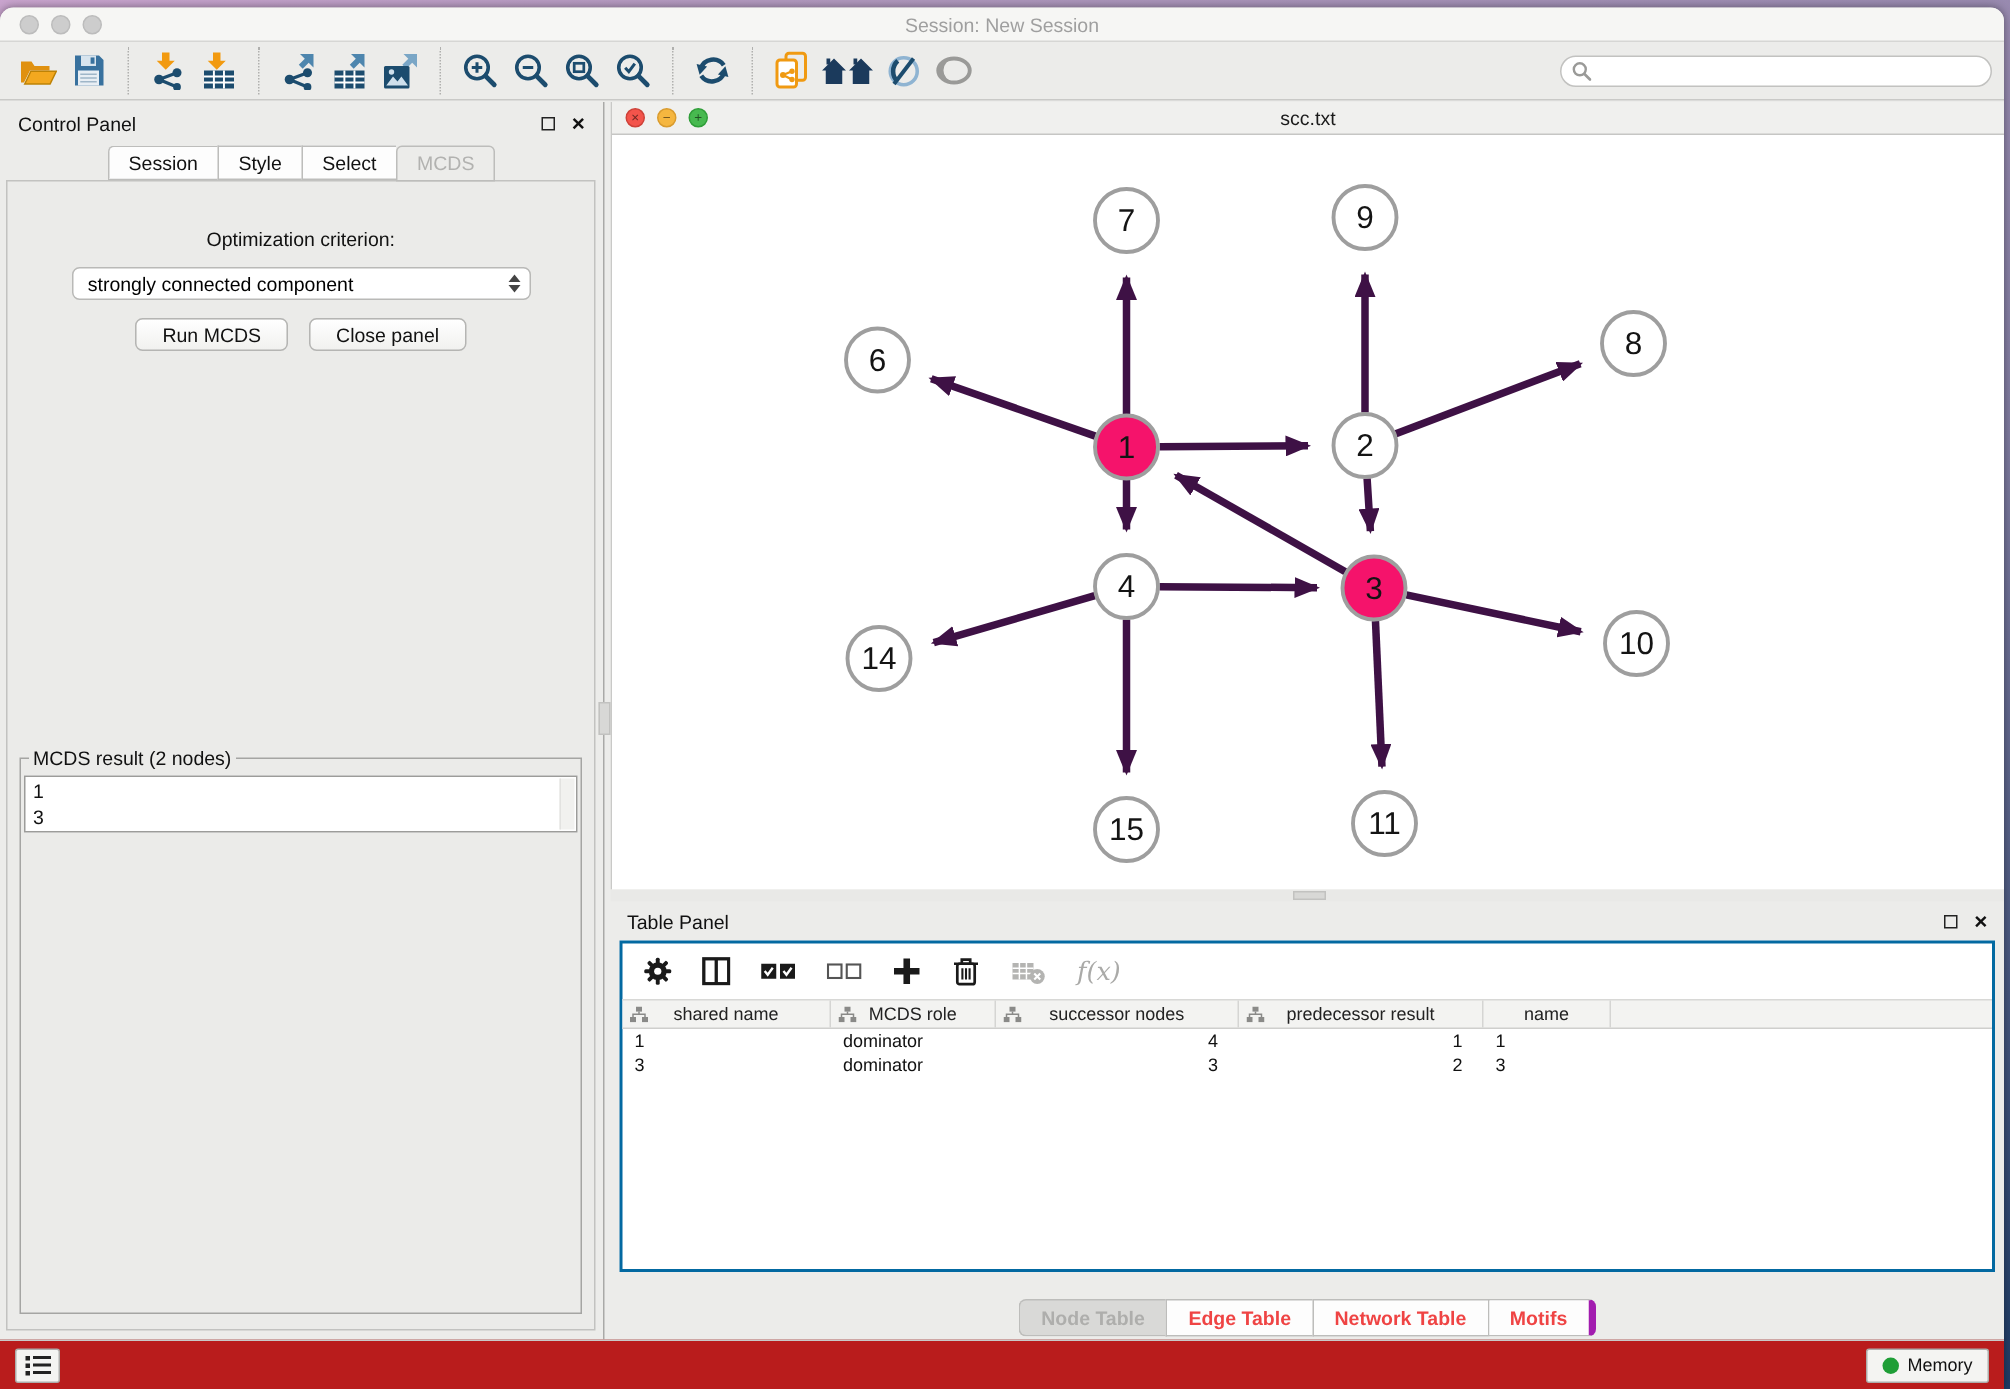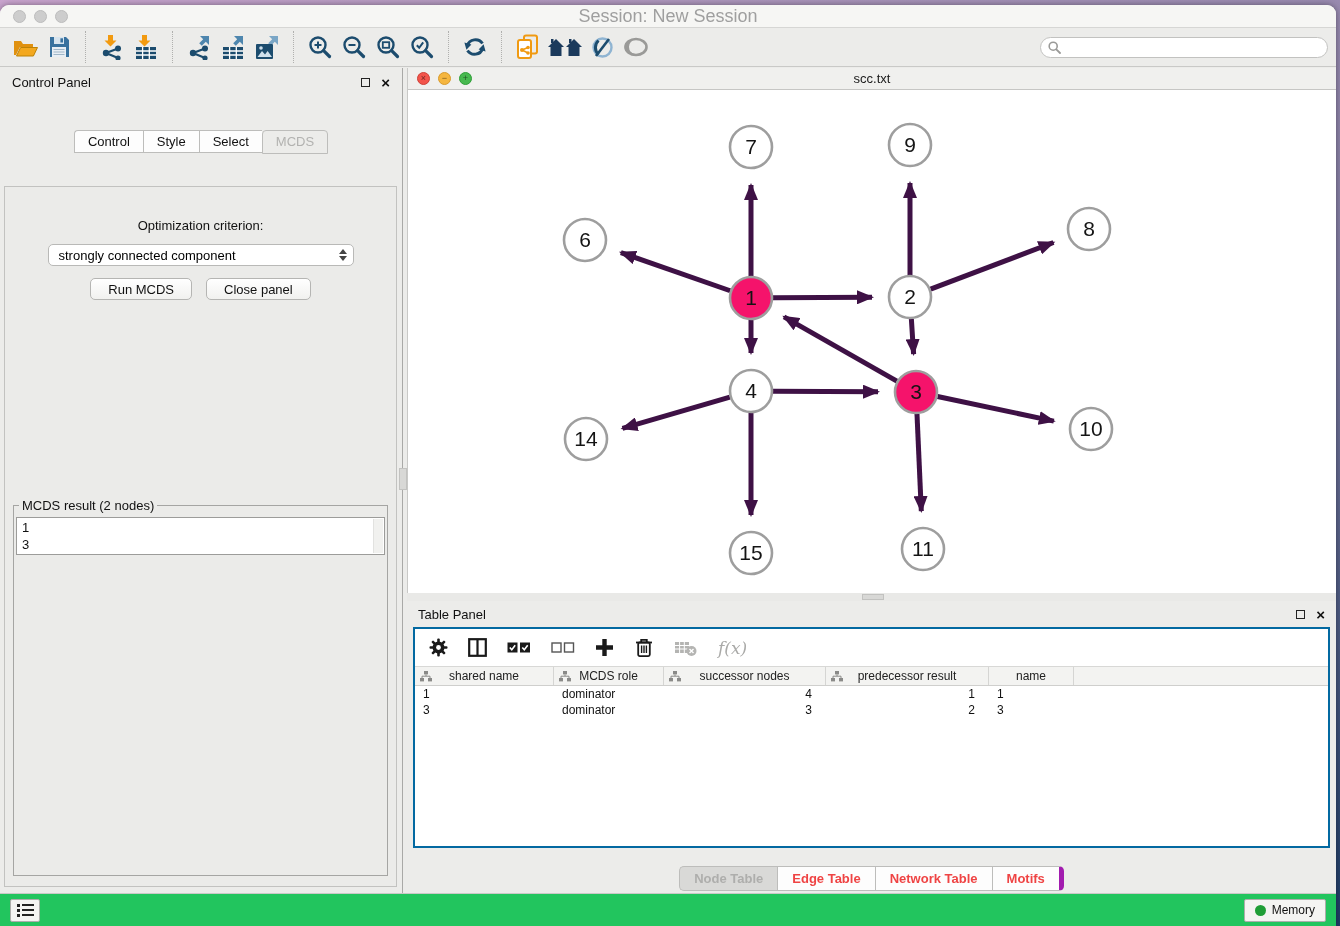--- a/index.html
+++ b/index.html
@@ -15,21 +15,21 @@
   .titlebar { height:23px; background:#f6f6f4; border-bottom:1px solid #d6d6d4;
     position:relative; display:flex; align-items:center; }
   .lights { display:flex; gap:8px; margin-left:13px; }
   .light { width:13px; height:13px; border-radius:50%; background:#cdcdcd;
     border:1px solid #bcbcbc; display:flex; align-items:center; justify-content:center;
     font-size:9px; line-height:1; color:rgba(0,0,0,.55); }
   .light.red   { background:#f3544b; border-color:#ce4138; }
   .light.yellow{ background:#f5b63f; border-color:#d99b2d; }
   .light.green { background:#47b94f; border-color:#2f9e38; }
   .win-title { position:absolute; left:0; right:0; text-align:center;
-    font-size:18px; color:#9f9f9f; pointer-events:none; }
+    font-size:13px; color:#9f9f9f; pointer-events:none; }
 
   
   .toolbar { height:39px; display:flex; align-items:center; padding:0 8px;
     border-bottom:1px solid #c9c9c7; background:#ececea; }
   .tb-btn { width:34px; height:30px; display:flex; align-items:center;
     justify-content:center; flex:0 0 auto; }
   .tb-sep { width:0; height:32px; border-left:1px dotted #b0b0ae; margin:0 9px; flex:0 0 auto; }
   .search-field { margin-left:auto; width:288px; height:21px; background:#fff;
     border:1px solid #c2c2c0; border-radius:11px; display:flex; align-items:center;
     padding:0 7px; gap:5px; }
@@ -37,21 +37,21 @@
     font-family:"Liberation Sans",sans-serif; background:transparent; }
 
   
   .main { position:absolute; top:63px; bottom:33px; left:0; right:0; display:flex; }
   .v-divider { width:5px; border-left:1px solid #a9a9a7; background:#ececea;
     position:relative; flex:0 0 auto; }
   .v-grip { position:absolute; left:-4px; top:400px; width:8px; height:22px;
     background:#d8d8d6; border:1px solid #c2c2c0; }
 
   
-  .left-panel { width:402px; flex:0 0 auto; display:flex; flex-direction:column;gap:33px; }
+  .left-panel { width:402px; flex:0 0 auto; display:flex; flex-direction:column; }
   .panel-header { height:29px; display:flex; align-items:center; padding:0 12px;
     font-size:13px; color:#111; }
   .panel-header-icons { margin-left:auto; display:flex; gap:11px; align-items:center; }
   .float-icon { width:9px; height:9px; border:1.6px solid #222; }
   .close-x { font-size:15px; font-weight:bold; color:#111; line-height:1; }
 
   .cp-tabs { display:flex; justify-content:center; align-items:flex-end;
     height:23px; position:relative; z-index:2; }
   .tab { font-size:13px; padding:3px 13px 3px; background:#fdfdfd;
     border:1px solid #bdbdbb; border-right:none; color:#111; }
@@ -122,21 +122,21 @@
   .tp-tabs { height:29px; display:flex; justify-content:center; align-items:center;
     flex:0 0 auto;margin-top:16px; }
   .tp-tab { font-size:13px; font-weight:bold; padding:4px 14px; background:#fdfdfd;
     border:1px solid #bdbdbb; border-right:none; color:#ef4444; }
   .tp-tab:first-child { border-radius:5px 0 0 5px; }
   .tp-tab:last-child { border-right:5px solid #a21caf; border-radius:0 5px 5px 0; }
   .tp-tab.active { background:#d9d9d7; color:#aeaeac; }
 
   
   .statusbar { position:absolute; left:0; right:0; bottom:0; height:33px;
-    background:#22c55e; border-top:1px solid #c9c9c7; display:flex;
+    background:#b91c1c; border-top:1px solid #c9c9c7; display:flex;
     align-items:center; padding:0 10px; }
   .list-btn { width:30px; height:23px; background:#f4f4f2; border:1px solid #adadab;
     border-radius:2px; display:flex; flex-direction:column; justify-content:center;
     align-items:center; gap:2px; }
   .list-row { display:flex; gap:2px; align-items:center; }
   .list-dot { width:3px; height:3px; background:#222; }
   .list-bar { width:12px; height:2.5px; background:#222; }
   .memory-btn { margin-left:auto; height:23px; background:#f4f4f2;
     border:1px solid #adadab; border-radius:2px; display:flex; align-items:center;
     gap:6px; padding:0 10px; font-size:12px; color:#111; }
@@ -302,21 +302,21 @@
 
     <div class="left-panel">
       <div class="panel-header">
         <span>Control Panel</span>
         <span class="panel-header-icons">
           <span class="float-icon"></span>
           <span class="close-x">×</span>
         </span>
       </div>
       <div class="cp-tabs" id="cp-tabs">
-          <span class="tab">Control</span>
+          <span class="tab">Session</span>
           <span class="tab">Style</span>
           <span class="tab">Select</span>
           <span class="tab active">MCDS</span>
         </div>
       <div class="cp-content">
         <div class="opt-label">Optimization criterion:</div>
         <div class="criterion-select">
           <span>strongly connected component</span>
           <span class="stepper">
             <span class="stp-up"></span>

